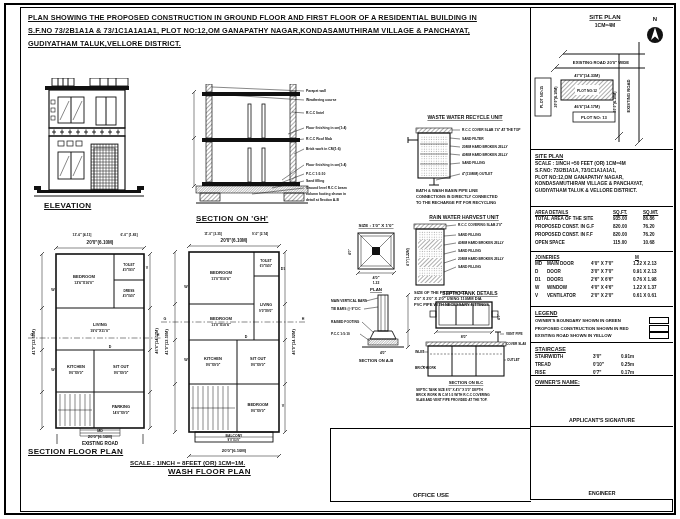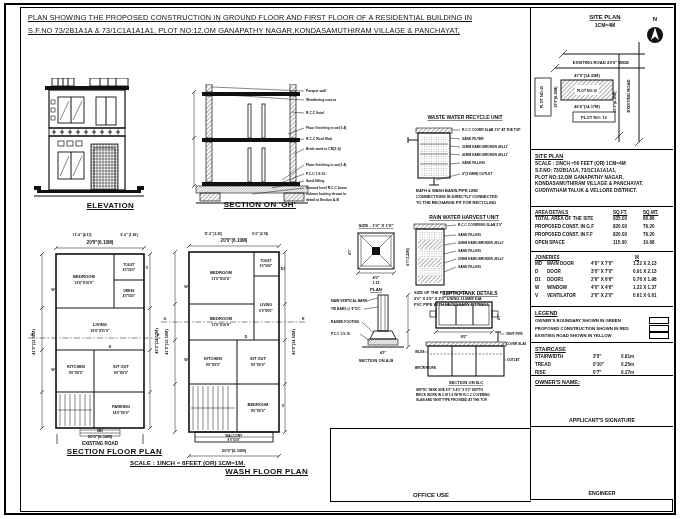--- a/index.html
+++ b/index.html
@@ -4,21 +4,21 @@
 <style>
   html,body{margin:0;padding:0;background:#fff;}
   .stage{position:relative;width:680px;height:519px;background:#fff;overflow:hidden;
          font-family:"Liberation Sans",sans-serif;color:#111;}
   .frame-outer{position:absolute;left:4px;top:3px;right:4px;bottom:4px;border:2px solid #000;}
   .frame-inner{position:absolute;left:20px;top:7px;right:7px;bottom:7px;border:1px solid #000;}
   .abs{position:absolute;}
   .u{text-decoration:underline;}
   
   .titleblock{left:28px;top:11px;width:498px;}
-  .tline{font-size:7.3px;font-weight:normal;text-decoration:underline;line-height:13px;
+  .tline{font-size:7.3px;font-weight:bold;text-decoration:underline;line-height:13px;
          letter-spacing:.15px;white-space:nowrap;}
   .ownerline{font-size:7.3px;font-weight:bold;text-decoration:underline;margin-top:4px;
              width:440px;text-align:center;white-space:nowrap;}
   
   .sidebar{left:530px;top:8px;width:142px;height:492px;border-left:1.5px solid #000;
            display:flex;flex-direction:column;background:#fff;}
   .cell{border-bottom:1px solid #000;box-sizing:border-box;position:relative;overflow:hidden;}
   .cell:last-child{border-bottom:1.5px solid #000;}
   .cell-pad{padding:3px 4px 0 4px;}
   .side-title{font-size:5.4px;font-weight:bold;text-decoration:underline;margin-bottom:2px;}
@@ -32,21 +32,21 @@
   .j-name{width:44px;}
   .j-size{width:42px;}
   .j-met{flex:1;}
   .leg-row{display:flex;align-items:center;font-size:4.3px;font-weight:bold;line-height:7.6px;}
   .leg-box{width:18px;height:5px;border:1px solid #000;margin-left:auto;background:#fff;}
   .st-label{width:58px;}
   .st-imp{width:28px;}
   .sig-caption{position:absolute;left:0;right:0;bottom:3px;text-align:center;
                font-size:5.2px;font-weight:bold;}
   
-  .dwg-label{font-size:8px;font-weight:bold;text-decoration:underline;text-align:right;
+  .dwg-label{font-size:8px;font-weight:bold;text-decoration:underline;text-align:left;
              letter-spacing:.3px;white-space:nowrap;}
   .scale-note{font-size:6.2px;font-weight:bold;text-decoration:underline;white-space:nowrap;}
   
   .officebox{left:330px;top:428px;width:200px;height:72px;border:1px solid #000;border-right:none;}
   
   svg text{font-family:"Liberation Sans",sans-serif;font-weight:700;fill:#111;}
   svg .ln{stroke:#111;fill:none;}
   svg .thin{stroke-width:.5;}
   svg .dimtick{stroke:#111;stroke-width:.7;}
 </style>
@@ -71,20 +71,21 @@
       </pattern>
     </defs>
   </svg>
 
   <div class="frame-outer"></div>
   <div class="frame-inner"></div>
 
   <div class="abs titleblock">
     <div class="tline">PLAN SHOWING THE PROPOSED CONSTRUCTION IN GROUND FLOOR AND FIRST FLOOR OF A RESIDENTIAL BUILDING  IN</div>
     <div class="tline">S.F.NO 73/2B1A1A &amp; 73/1C1A1A1A1, PLOT NO:12,OM GANAPATHY NAGAR,KONDASAMUTHIRAM VILLAGE &amp; PANCHAYAT,</div>
+    <div class="tline">GUDIYATHAM TALUK,VELLORE DISTRICT.</div>
   </div>
 
   <svg class="abs" style="left:34px;top:78px" width="110" height="122" viewBox="0 0 110 122">
     <g>
       <rect x="3" y="112" width="104" height="3" fill="#111"></rect>
       <line x1="0" y1="118" x2="110" y2="118" class="ln"></line>
       <rect x="0" y="108" width="7" height="4" fill="#111"></rect>
       <rect x="103" y="108" width="7" height="4" fill="#111"></rect>
       <rect x="15" y="58" width="76" height="54" fill="none" stroke="#111" stroke-width="1.2"></rect>
       <rect x="57" y="66" width="27" height="46" fill="url(#hG)" stroke="#111" stroke-width="0.8"></rect>
@@ -150,21 +151,21 @@
       <text x="114" y="56">R.C.C Roof Slab</text>
       <text x="114" y="66">Brick work in CM(1:6)</text>
       <text x="114" y="82">Floor finishing in cm(1:4)</text>
       <text x="114" y="91">P.C.C 1:5:10</text>
       <text x="114" y="98">Sand filling</text>
       <text x="114" y="105">Ground level R.C.C beam</text>
       <text x="114" y="111">column footing shown in</text>
       <text x="114" y="117">detail at Section A-B</text>
     </g>
   </svg>
-  <div class="abs dwg-label" style="left:196px;top:200px;width:100px;text-align:right">SECTION ON 'GH'</div>
+  <div class="abs dwg-label" style="left:196px;top:214px;width:100px;text-align:left">SECTION ON 'GH'</div>
 
   <svg class="abs" style="left:404px;top:112px" width="122" height="98" viewBox="0 0 122 98">
     <text x="61" y="7" font-size="5" text-anchor="middle" class="u">WASTE WATER RECYCLE UNIT</text>
     <g>
       <rect x="12" y="16" width="36" height="5" fill="url(#hA)" stroke="#111" stroke-width="0.6"></rect>
       <rect x="14" y="21" width="32" height="45" fill="none" stroke="#111" stroke-width="1.1"></rect>
       <rect x="16" y="24" width="28" height="40" fill="url(#hD)" stroke="none"></rect>
       <path class="ln thin" d="M16 32h28M16 42h28M16 52h28"></path>
       <line x1="4" y1="28" x2="14" y2="28" class="ln"></line>
       <line x1="4" y1="25" x2="4" y2="31" class="ln"></line>

